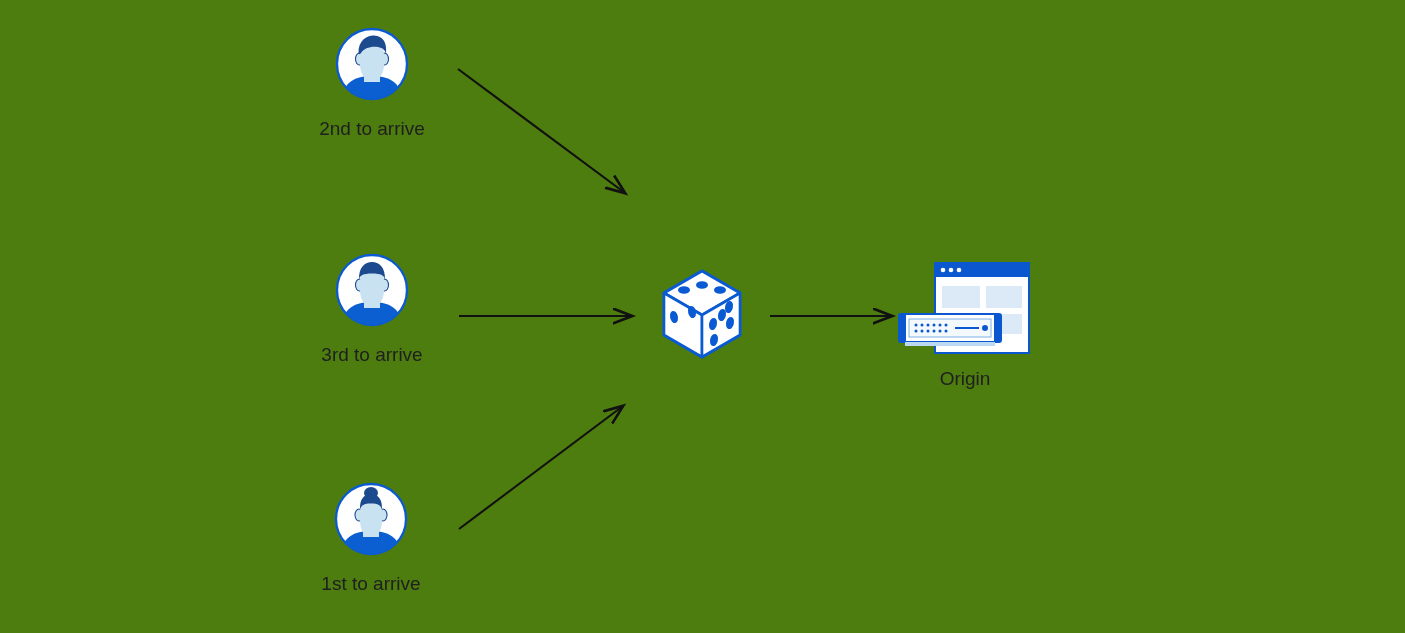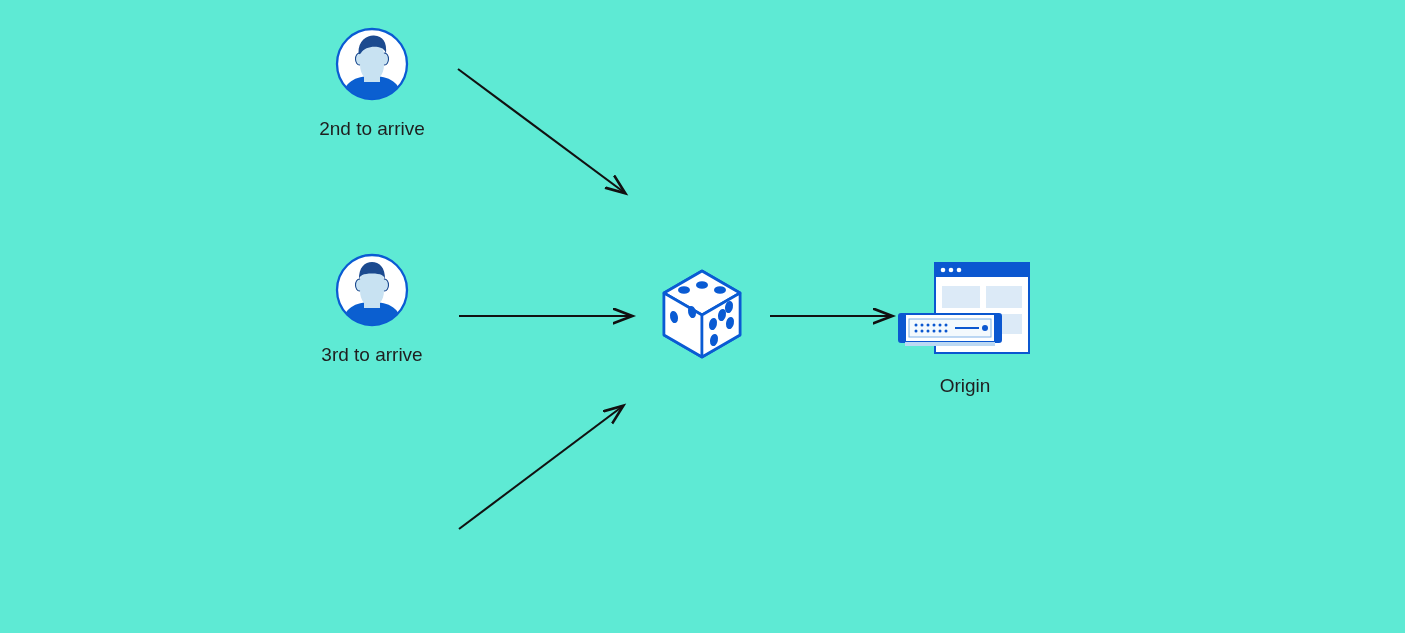--- a/index.html
+++ b/index.html
@@ -7,39 +7,39 @@
     padding: 0;
     background: #ffffff;
   }
   body {
     font-family: "Liberation Sans", sans-serif;
   }
   #canvas {
     position: relative;
     width: 1405px;
     height: 633px;
-    background: #5eead4;
+    background: #4d7c0f;
     overflow: hidden;
   }
   .node {
     position: absolute;
     display: flex;
     flex-direction: column;
     align-items: center;
   }
   .node-label {
     font-family: "Liberation Sans", sans-serif;
     font-size: 19px;
     color: #1f1f1f;
     line-height: 1.2;
     white-space: nowrap;
     text-align: center;
   }
   .avatar-node .node-label { margin-top: 16px; }
-  .origin-node .node-label { margin-top: 17px; }
+  .origin-node .node-label { margin-top: 10px; }
   .icon-box { display: block; }
   svg { display: block; overflow: visible; }
   #arrow-layer {
     position: absolute;
     left: 0; top: 0;
     width: 1405px;
     height: 633px;
     pointer-events: none;
   }
 </style>
@@ -95,20 +95,40 @@
           <ellipse cx="25.5" cy="33" rx="4" ry="6" fill="#c8e2f2" stroke="#1b4a8f" stroke-width="1.1"></ellipse>
           <ellipse cx="50.5" cy="33" rx="4" ry="6" fill="#c8e2f2" stroke="#1b4a8f" stroke-width="1.1"></ellipse>
           <path d="M26 28 C26 15 50 15 50 28 L50 38 C50 50 44 54 38 54 C32 54 26 50 26 38 Z" fill="#c8e2f2"></path>
           <path d="M25 28 C24.5 15 31 10 38 10 C45 10 51.5 15 51 28 C50.5 23.5 47 21.5 38 21.5 C29 21.5 25.5 23.5 25 28 Z" fill="#1b4a8f"></path>
         </g>
       </svg>
     </span>
     <span class="node-label">3rd to arrive</span>
   </div>
 
+  <div class="node avatar-node" style="left:301px; top:481px; width:140px;">
+    <span class="icon-box">
+      <svg width="76" height="76" viewBox="0 0 76 76">
+        <clipPath id="clipBot">
+            <circle cx="38" cy="38" r="35"></circle>
+          </clipPath>
+        <circle cx="38" cy="38" r="35" fill="#ffffff" stroke="#0a5bd3" stroke-width="2.3"></circle>
+        <g clip-path="url(#clipBot)">
+          <path d="M8 76 C8 57 20 50 38 50 C56 50 68 57 68 76 Z" fill="#0b5fd0"></path>
+          <path d="M30 44 L46 44 L46 56 L30 56 Z" fill="#c8e2f2"></path>
+          <ellipse cx="26" cy="34" rx="4" ry="6" fill="#c8e2f2" stroke="#1b4a8f" stroke-width="1.1"></ellipse>
+          <ellipse cx="50" cy="34" rx="4" ry="6" fill="#c8e2f2" stroke="#1b4a8f" stroke-width="1.1"></ellipse>
+          <path d="M27 29 C27 17 49 17 49 29 L49 39 C49 51 44 55 38 55 C32 55 27 51 27 39 Z" fill="#c8e2f2"></path>
+          <path d="M27 29 C26.5 18 31 13 38 13 C45 13 49.5 18 49 29 C48 24 45 22.5 38 22.5 C31 22.5 28 24 27 29 Z" fill="#1b4a8f"></path>
+          <ellipse cx="38" cy="12" rx="7" ry="6" fill="#1b4a8f"></ellipse>
+        </g>
+      </svg>
+    </span>
+    <span class="node-label">1st to arrive</span>
+  </div>
 
   <div class="node" style="left:656px; top:266px; width:92px;">
     <span class="icon-box">
       <svg width="92" height="96" viewBox="0 0 92 96">
         <g stroke="#0a5bd3" stroke-width="2.6" fill="#ffffff" stroke-linejoin="round">
           <path d="M46 5 L84 27 L84 69 L46 91 L8 69 L8 27 Z"></path>
           <path d="M46 5 L84 27 L46 49 L8 27 Z"></path>
           <path d="M46 49 L46 91"></path>
           <path d="M8 27 L46 49 L46 91 L8 69 Z"></path>
           <path d="M84 27 L46 49 L46 91 L84 69 Z"></path>

